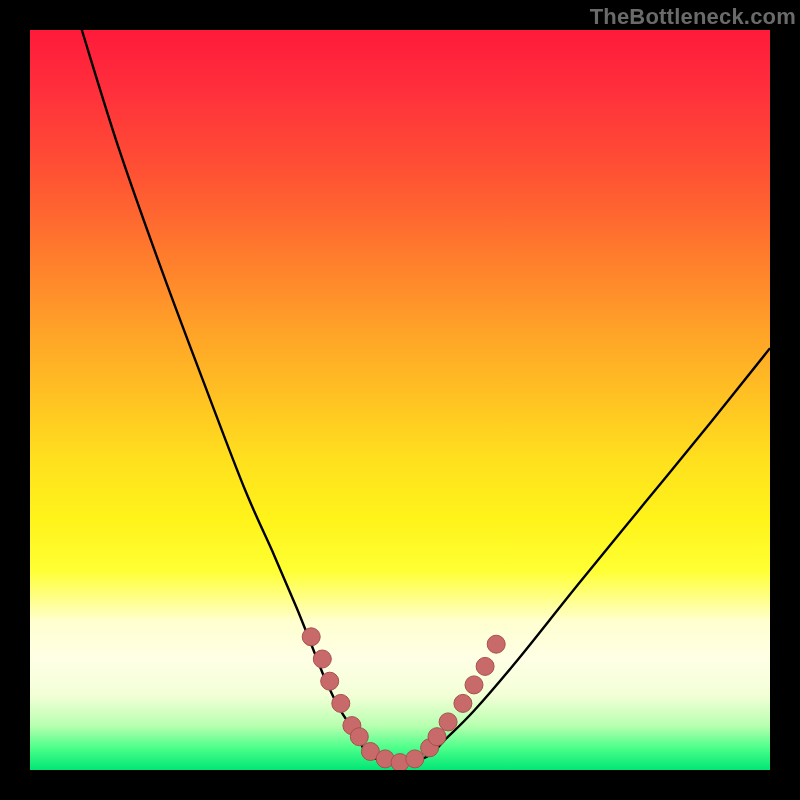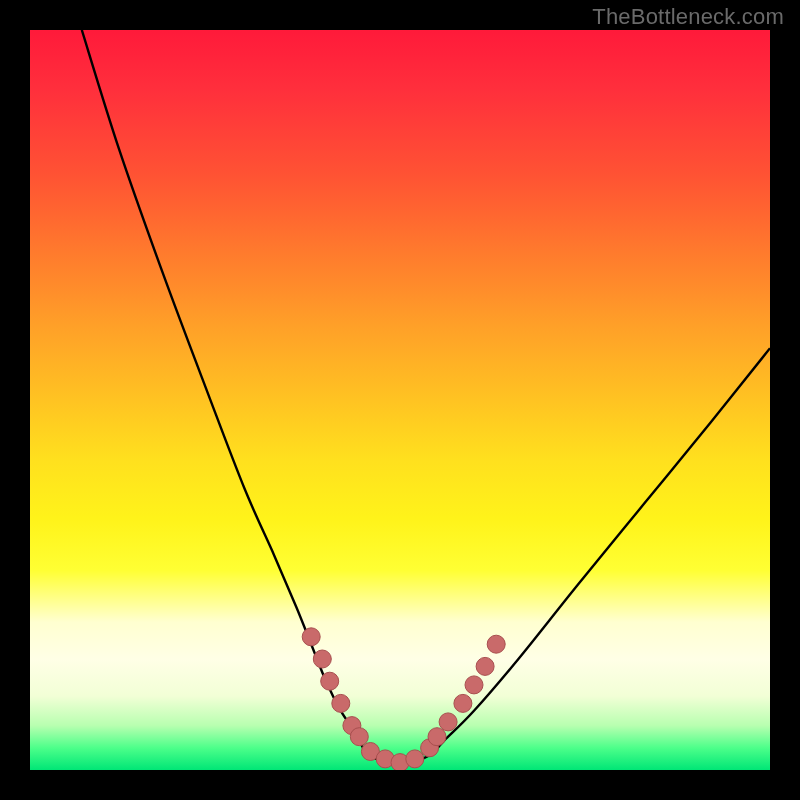--- a/index.html
+++ b/index.html
@@ -47,25 +47,25 @@
   svg.curve {
     position: absolute;
     left: 0;
     top: 0;
     width: 740px;
     height: 740px;
   }
   .watermark {
     position: absolute;
     top: 4px;
-    right: 16px;
+    right: 4px;
     color: #6a6a6a;
     font-size: 22px;
     letter-spacing: 0.2px;
-    font-weight: 400;
+    font-weight: 700;
   }
 </style>
 </head>
 <body>
 
 <div class="frame">
 
   <div class="watermark">TheBottleneck.com</div>
 
   <div class="plot">

